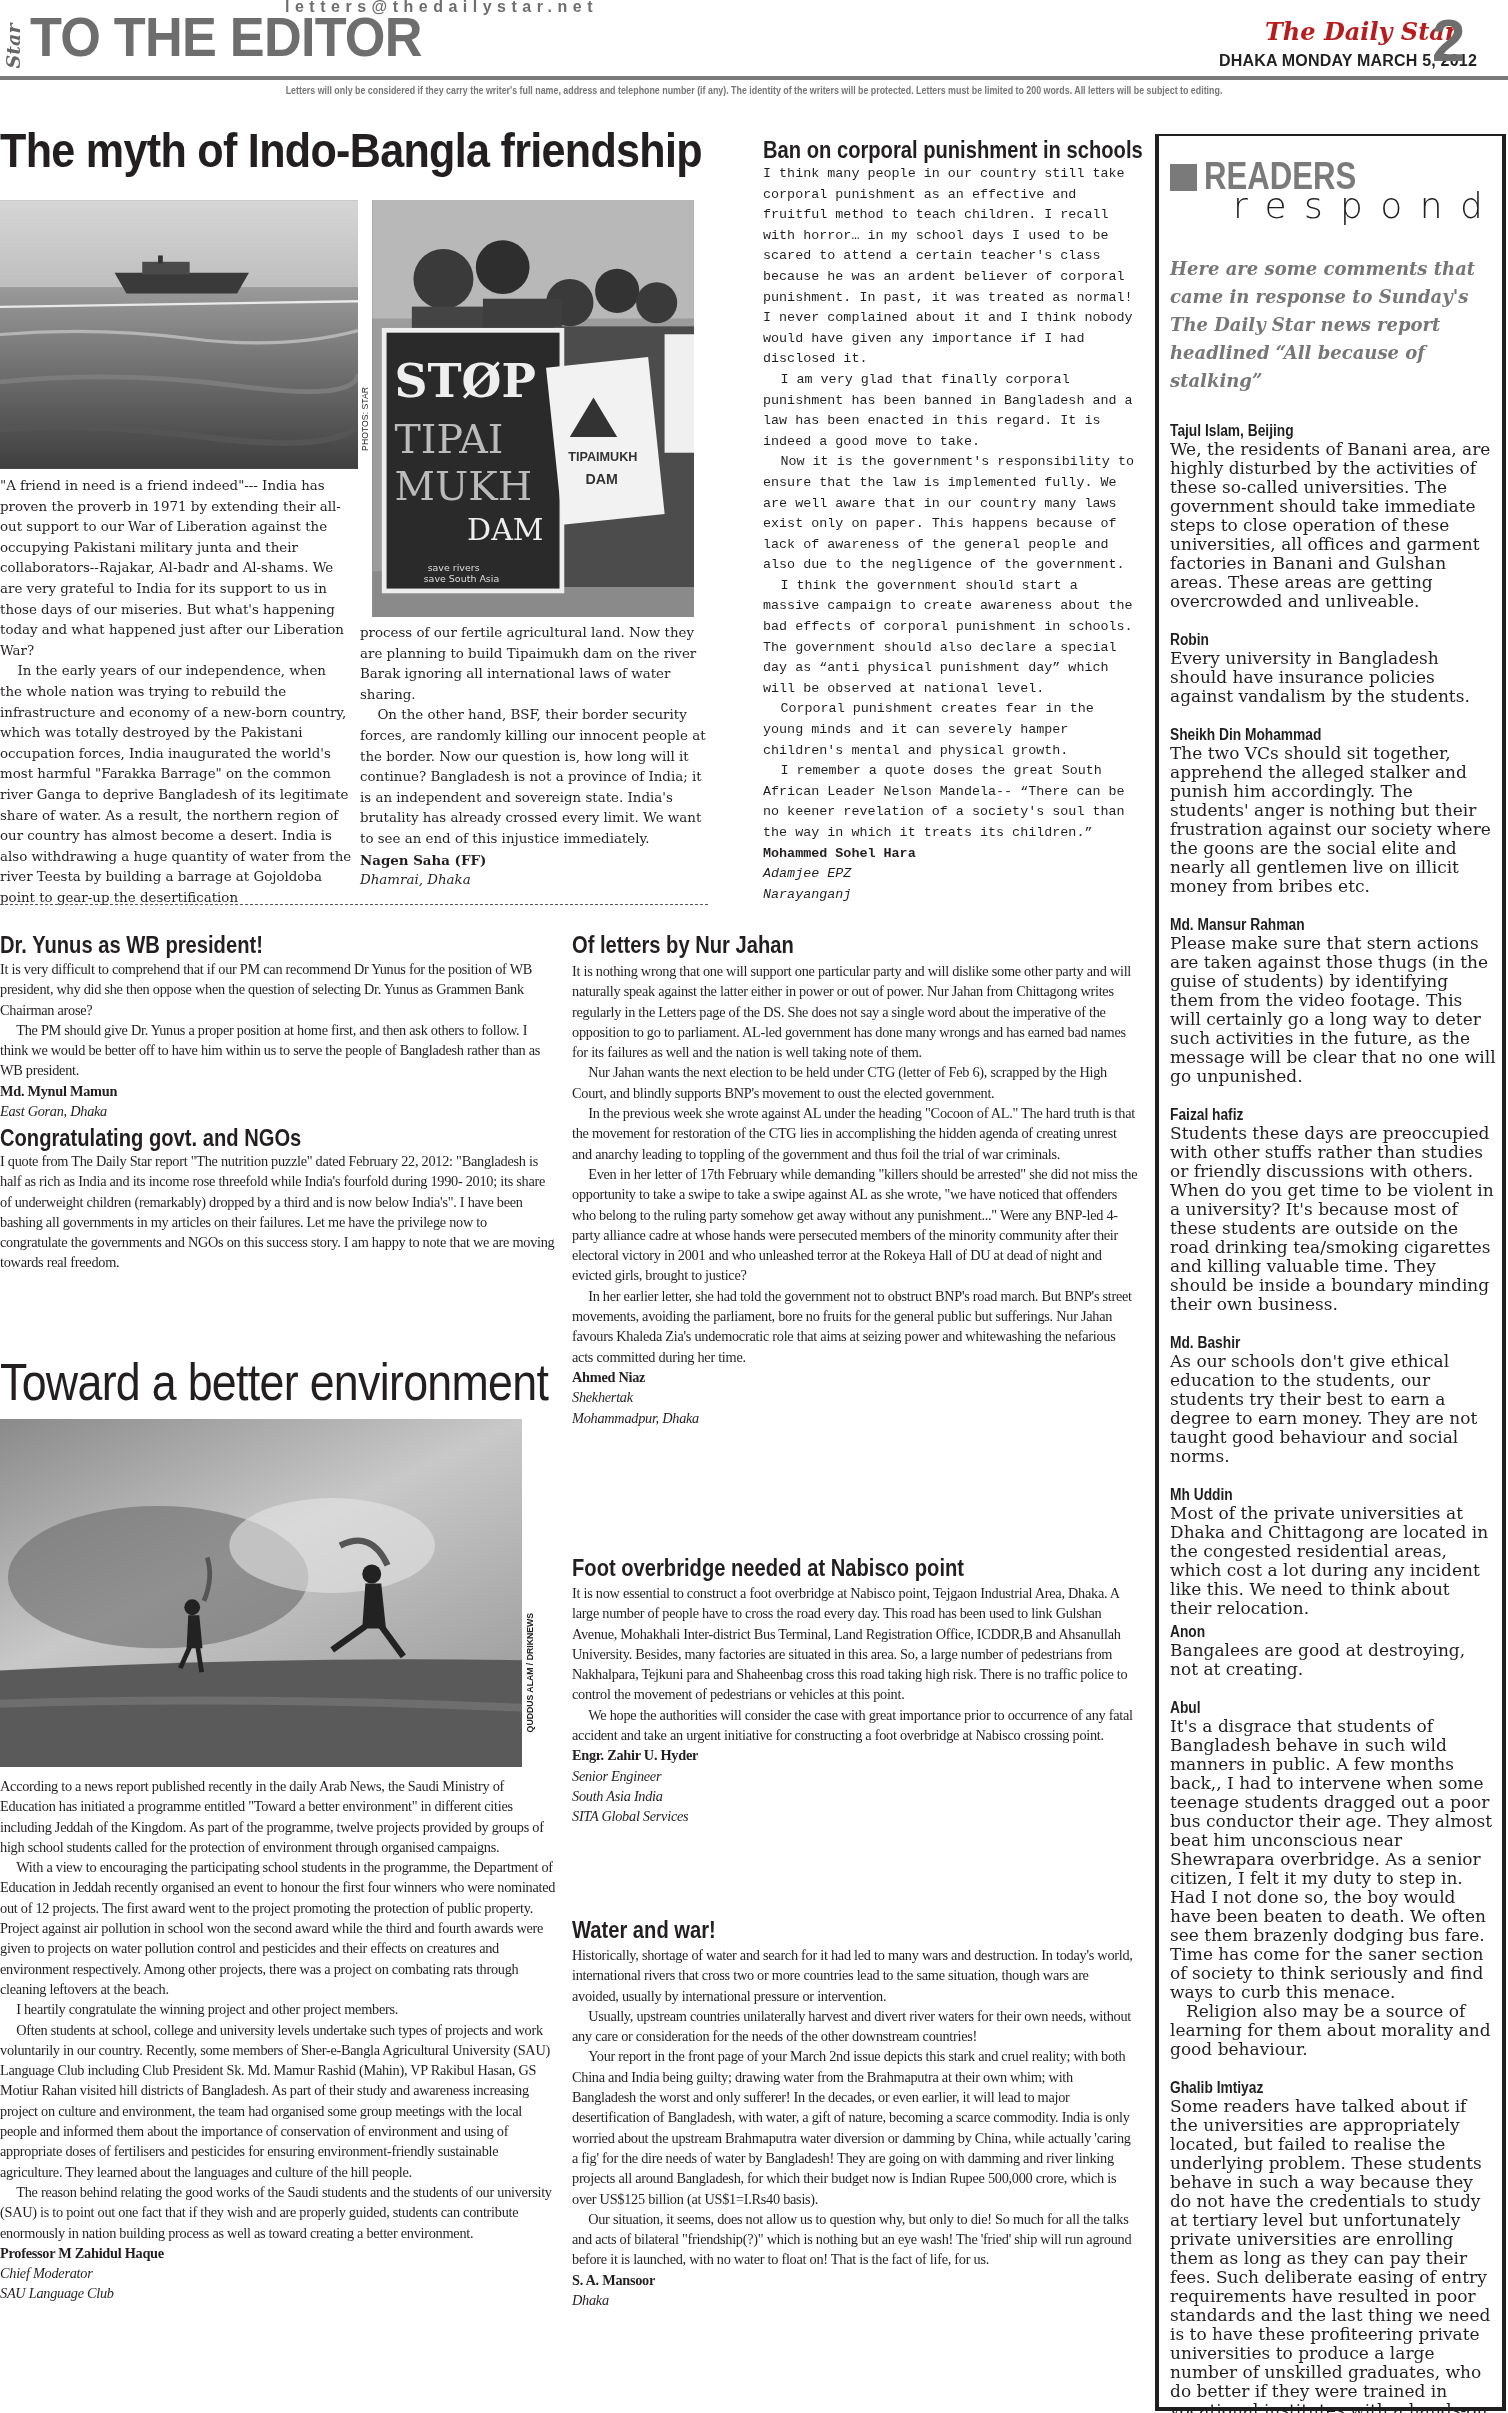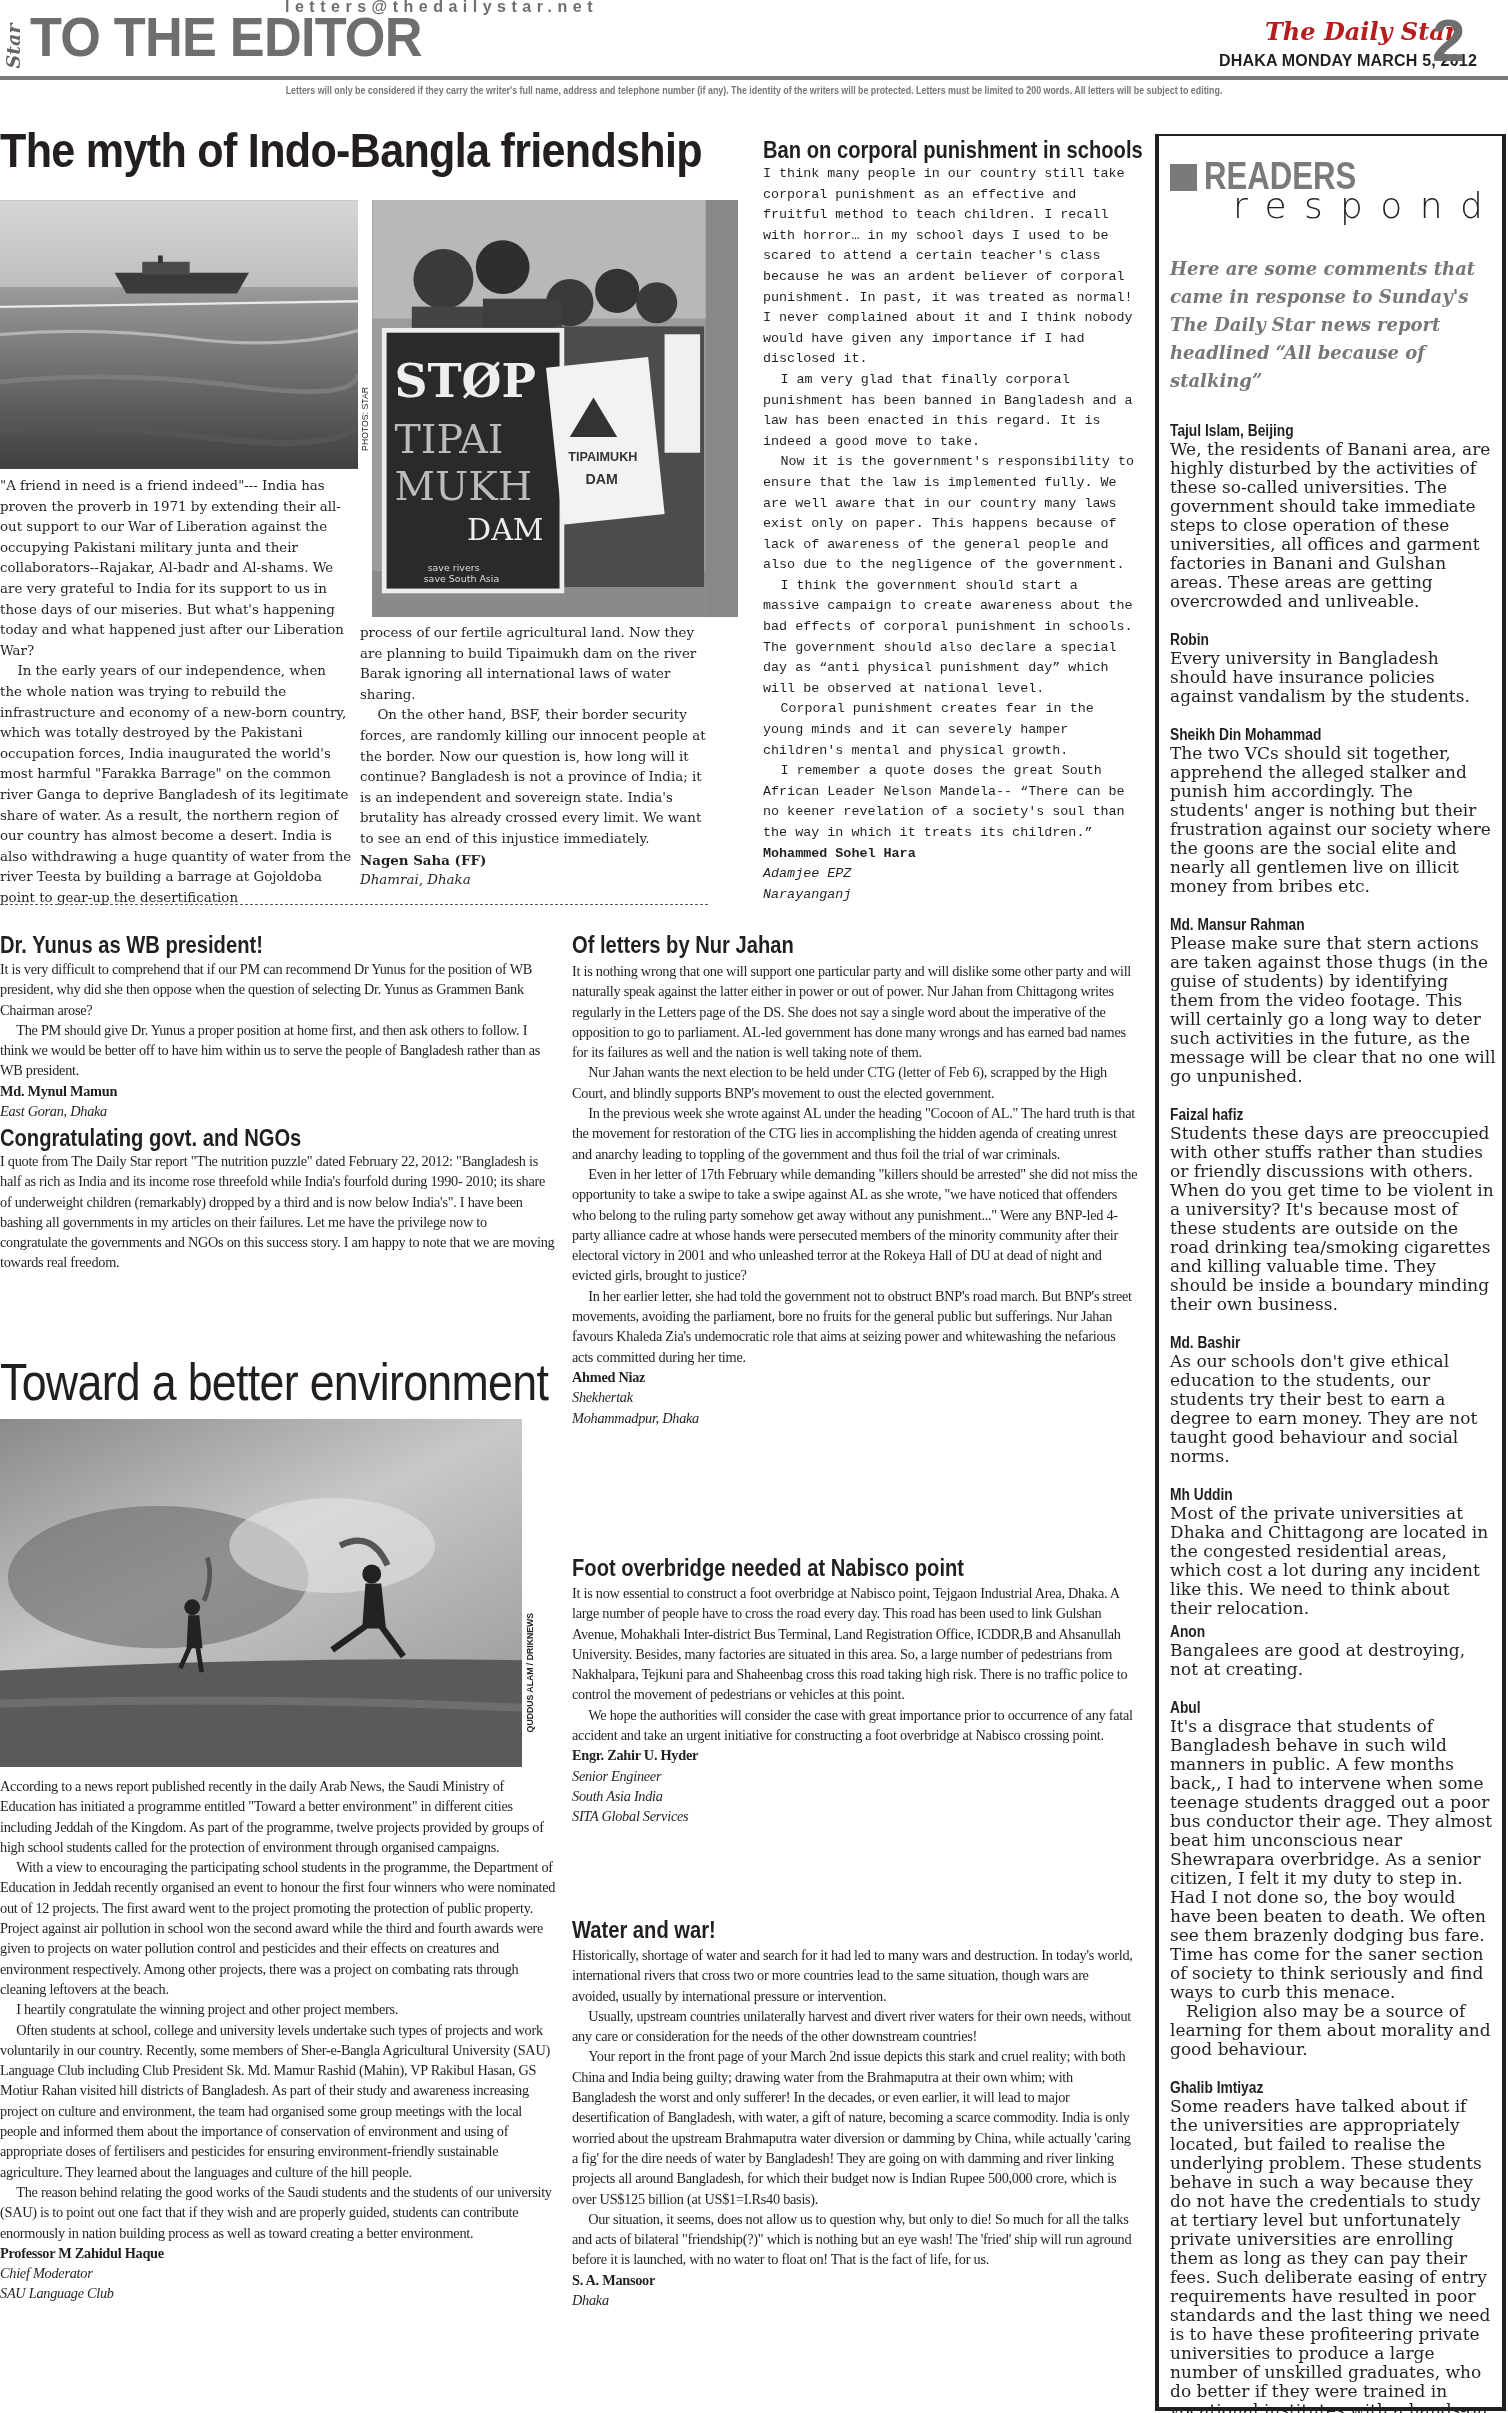--- a/index.html
+++ b/index.html
@@ -83,21 +83,21 @@
     <path d="M0 170 Q120 160 240 175 T453 165" stroke="#b5b5b5" stroke-width="4" fill="none"></path>
     <path d="M0 230 Q150 215 300 235 T453 220" stroke="#7c7c7c" stroke-width="6" fill="none"></path>
     <path d="M0 290 Q100 280 260 300 T453 285" stroke="#555" stroke-width="8" fill="none"></path>
     <path d="M145 92 L315 92 L300 118 L160 118 Z" fill="#3a3a3a"></path>
     <rect x="180" y="78" width="60" height="16" fill="#4a4a4a"></rect>
     <rect x="200" y="70" width="6" height="10" fill="#333"></rect>
   </svg>
 </div>
 <div class="abs credit" style="left:360px;top:387px;">PHOTOS: STAR</div>
 
-<div class="abs photo" style="left:372px;top:200px;width:366px;height:417px;">
+<div class="abs photo" style="left:372px;top:200px;width:322px;height:417px;">
   <svg width="334" height="417" viewBox="0 0 422 528">
     <rect width="422" height="528" fill="#9c9c9c"></rect>
     <rect width="422" height="150" fill="#b8b8b8"></rect>
     <rect y="470" width="422" height="58" fill="#8a8a8a"></rect>
     <circle cx="90" cy="100" r="38" fill="#3a3a3a"></circle>
     <circle cx="165" cy="85" r="34" fill="#2e2e2e"></circle>
     <circle cx="250" cy="130" r="30" fill="#3a3a3a"></circle>
     <circle cx="310" cy="115" r="28" fill="#333"></circle>
     <circle cx="360" cy="130" r="26" fill="#3a3a3a"></circle>
     <rect x="50" y="135" width="120" height="100" fill="#444"></rect>

